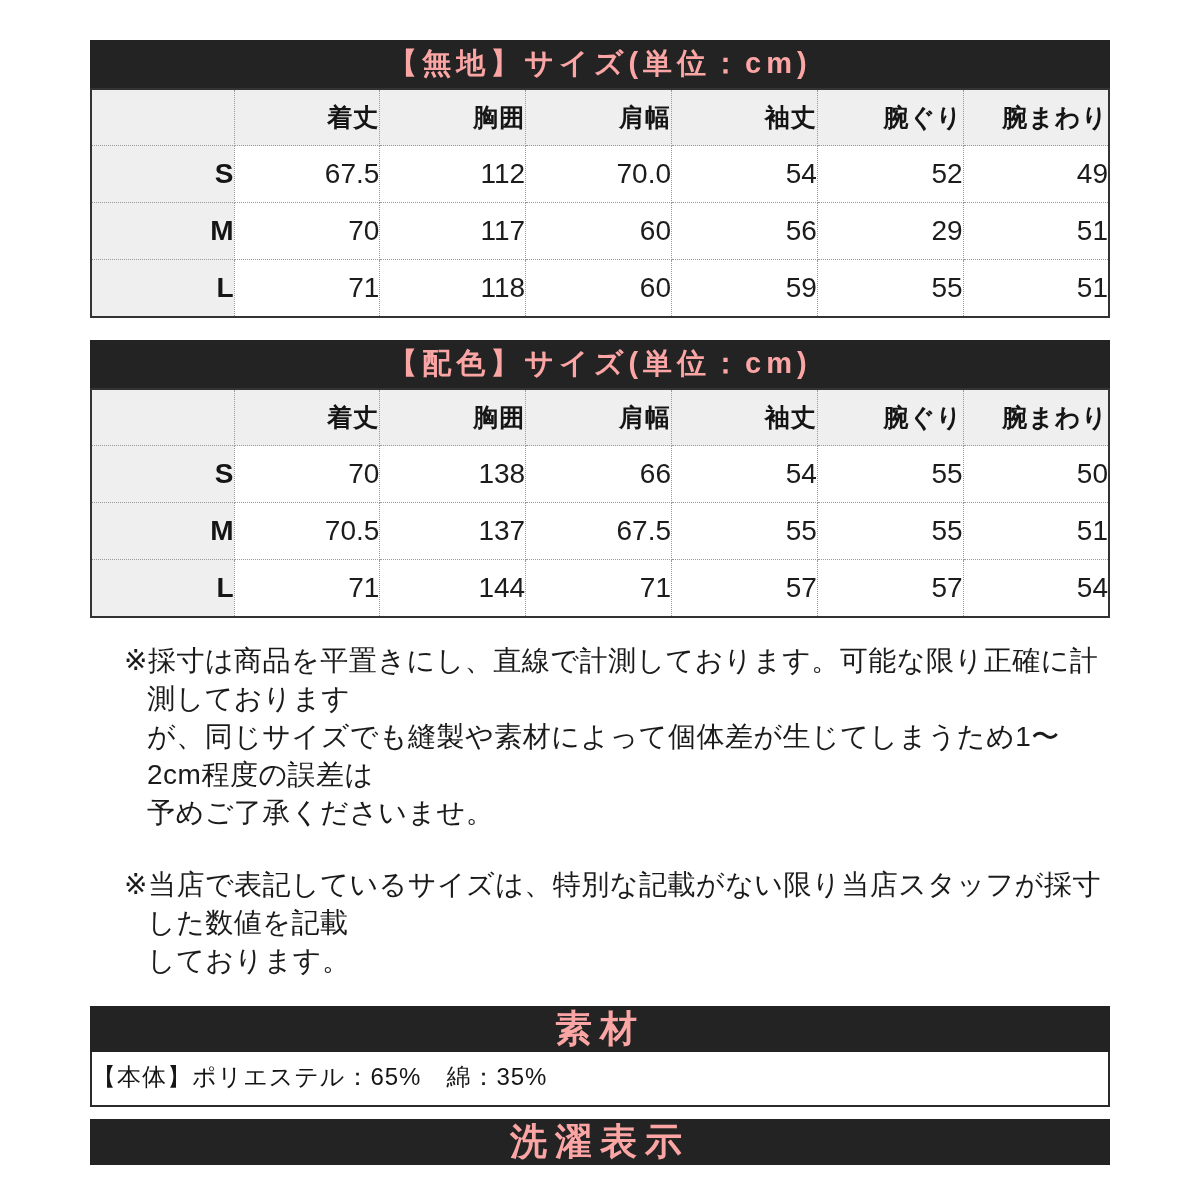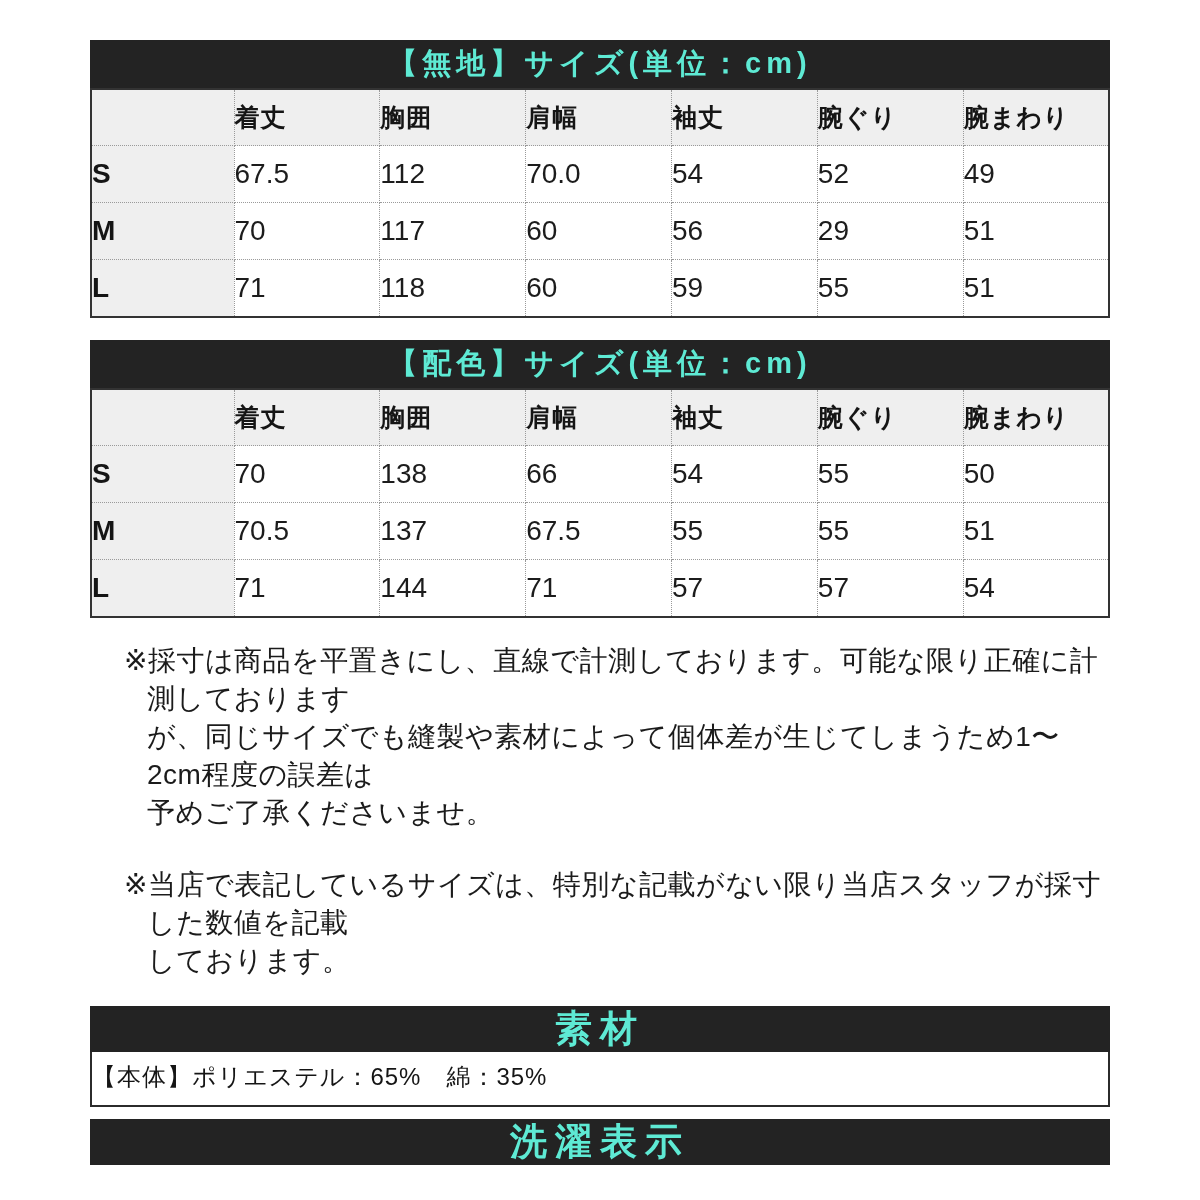--- a/index.html
+++ b/index.html
@@ -4,33 +4,33 @@
 <style>
   html,body{margin:0;padding:0;}
   body{
     width:1200px;height:1200px;overflow:hidden;background:#ffffff;
     font-family:"Liberation Sans","DejaVu Sans",sans-serif;color:#151515;
   }
   .content{width:1020px;margin:0 auto;padding-top:40px;}
 
   
   .bar{
-    background:#232323;color:#5eead4;height:48px;
+    background:#232323;color:#fca5a5;height:48px;
     display:flex;align-items:center;justify-content:center;
     font-size:29px;font-weight:bold;letter-spacing:5px;
   }
 
   
   .size-block + .size-block{margin-top:22px;}
   table.size{
     width:100%;border-collapse:collapse;table-layout:fixed;
     border:2px solid #333;background:#fff;
   }
   table.size th,table.size td{
-    border:1px dotted #9a9a9a;text-align:left;vertical-align:middle;padding:0;
+    border:1px dotted #9a9a9a;text-align:right;vertical-align:middle;padding:0;
   }
   table.size thead th{height:55px;background:#efefef;font-size:25px;font-weight:bold;letter-spacing:1px;}
   table.size tbody th{height:56px;background:#efefef;font-size:28px;font-weight:bold;}
   table.size tbody td{height:56px;font-size:28px;font-weight:400;color:#1c1c1c;}
   col.col-label{width:143px;}
 
   
   .notes{margin-top:24px;}
   .note{
     font-size:28px;line-height:38px;color:#1b1b1b;

